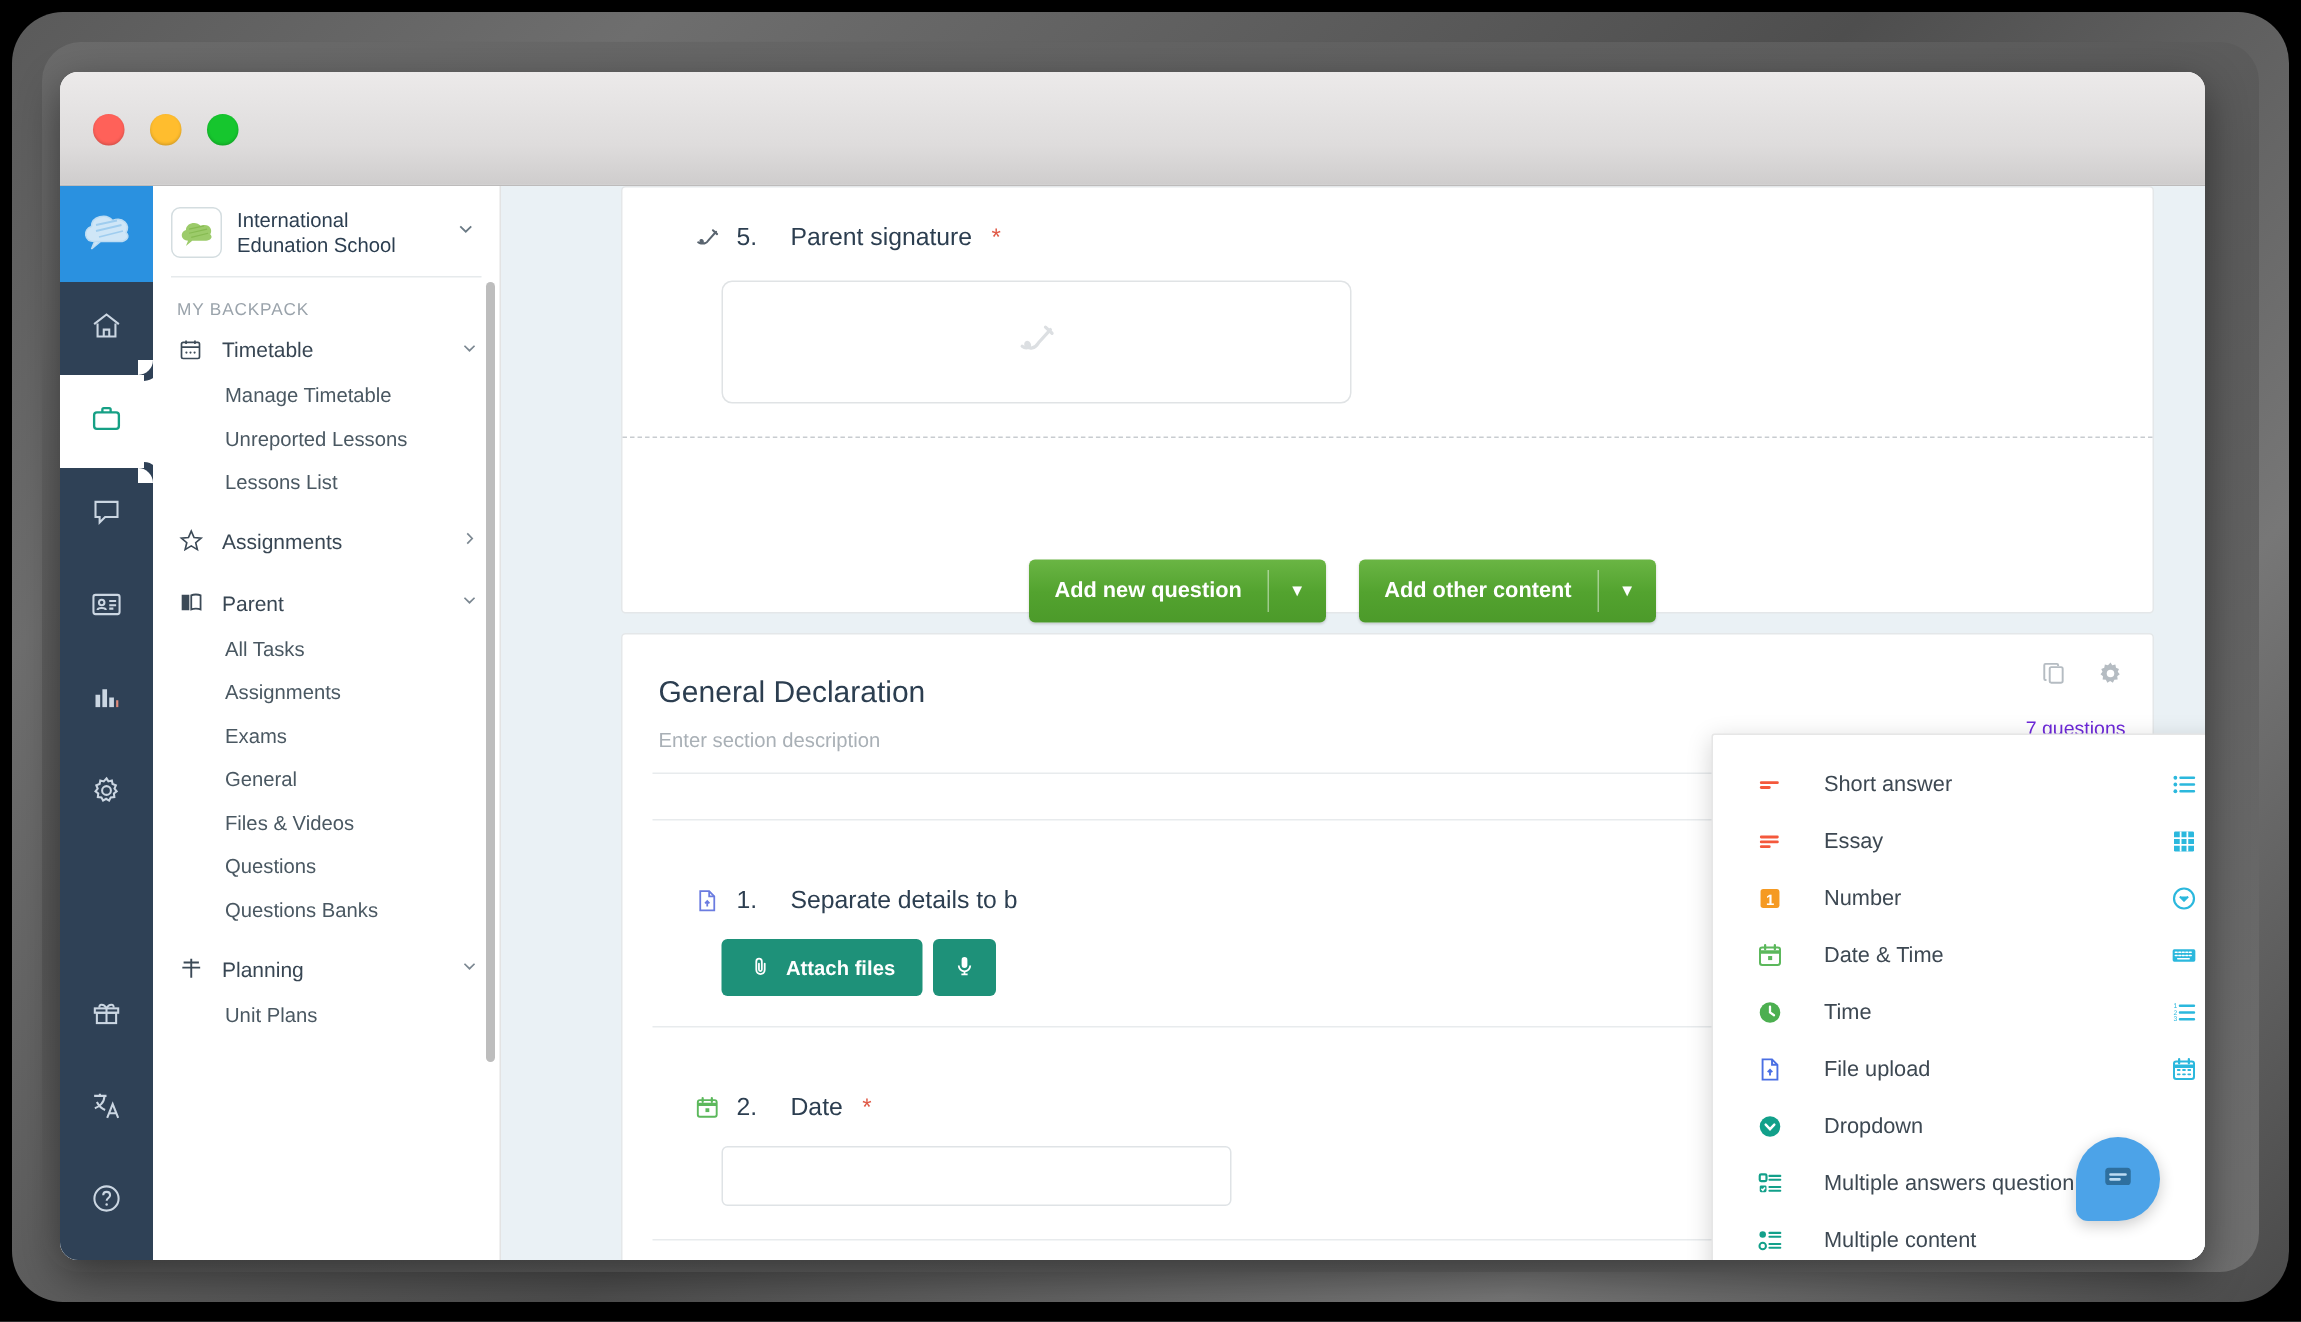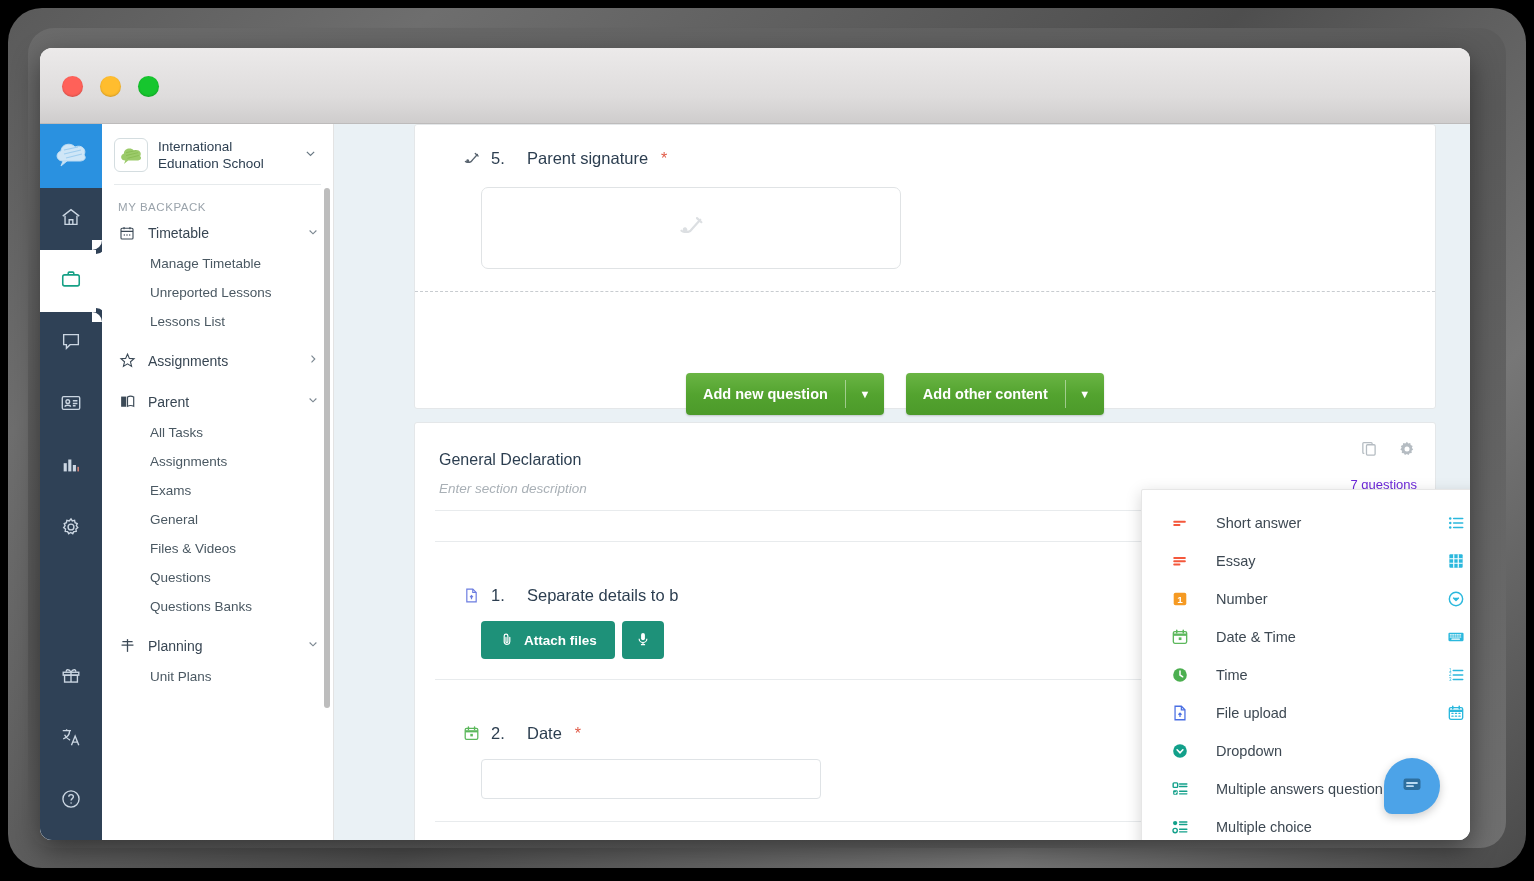--- a/index.html
+++ b/index.html
@@ -126,22 +126,22 @@
   }
   .gbtn .lbl {
     display: flex; align-items: center; padding: 0 17px;
     color: #fff; font-size: 14.5px; font-weight: bold;
   }
   .gbtn .dv { width: 1px; background: rgba(255,255,255,.45); margin: 7px 0; }
   .gbtn .cr { display: flex; align-items: center; justify-content: center; width: 38px; color: #fff; font-size: 11px; }
 
   
   .card-sec { position: absolute; left: 0; top: 298px; right: 0; height: 430px; }
-  .sec-title { font-size: 16px; color: #2c3e50; padding: 28px 0 0 24px; }
-  .sec-desc  { font-size: 13.5px; color: #a9b0b6; padding: 12px 0 14px 24px; font-style: italic; }
+  .sec-title { font-size: 20px; color: #2c3e50; padding: 28px 0 0 24px; }
+  .sec-desc  { font-size: 13.5px; color: #a9b0b6; padding: 12px 0 14px 24px; }
   .sec-rule  { height: 1px; background: #e8ebed; margin: 0 20px; }
   .sec-meta  { position: absolute; right: 18px; top: 16px; display: flex; flex-direction: column; align-items: flex-end; }
   .sec-meta .icons { display: flex; gap: 18px; color: #b5bcc2; align-items: center; }
   .sec-meta .cnt { font-size: 13px; color: #6d28d9; margin-top: 14px; }
 
   .srow { position: relative; padding: 20px 0 0 0; }
   .srow .q-head { padding-left: 46px; }
   .attach-row { display: flex; gap: 7px; margin: 16px 0 0 66px; }
   .tbtn {
     background: #1e9179; color: #fff; border-radius: 4px;
@@ -598,21 +598,21 @@
               </div>
 
               <div class="mi">
                 <span class="mic">
                   <svg width="18" height="18" viewBox="0 0 20 20">
                       <circle cx="4.6" cy="5.6" r="2.4" fill="#12a08a"></circle>
                       <circle cx="4.6" cy="14" r="2.4" fill="none" stroke="#12a08a" stroke-width="1.5"></circle>
                       <path d="M9.6 4.4 h8 M9.6 7.2 h8 M9.6 12.6 h8 M9.6 15.4 h8" stroke="#12a08a" stroke-width="1.6" stroke-linecap="round"></path>
                     </svg>
                 </span>
-                <span class="mtx">Multiple choice</span>
+                <span class="mtx">Multiple content</span>
               </div>
 
             </div>
 
             <div class="menu-col">
 
               <div class="mi">
                 <span class="mic">
                   <svg width="18" height="18" viewBox="0 0 20 20">
                       <circle cx="3.6" cy="5" r="1.4" fill="#2bb8dd"></circle>

